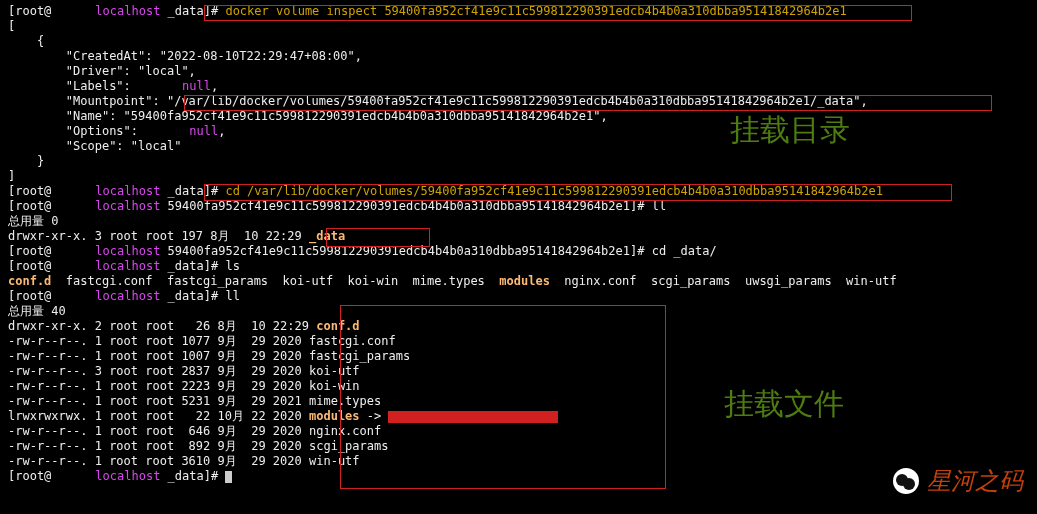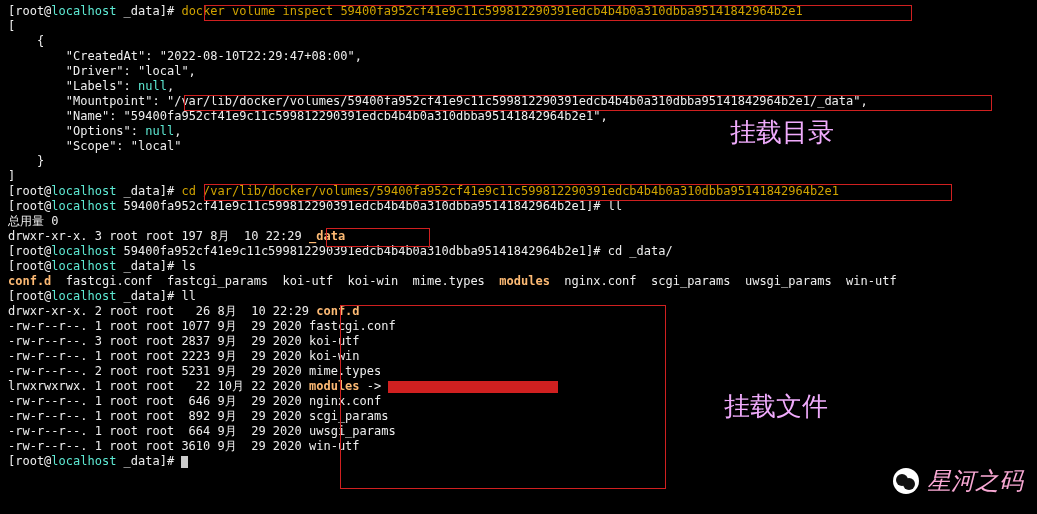--- a/index.html
+++ b/index.html
@@ -12,44 +12,44 @@
     width: 1037px;
     height: 514px;
     overflow: hidden;
     position: relative;
     padding: 4px 8px;
     box-sizing: border-box;
   }
   .line { white-space: pre; }
   .white { color: #eee; }
   .yellow { color: #d0a300; }
-  .magenta { color: #5eead4; }
+  .magenta { color: #d946ef; margin-left: 44px; }
   .cyan { color: #fdba74; font-weight: bold; }
 
   .box {
     position: absolute;
     border: 1.5px solid #d02020;
     pointer-events: none;
   }
 
   .annot {
     position: absolute;
-    font-family: Liberation Serif, serif;
-    font-size: 26px;
-    color: #f0abfc;
+    font-family: Liberation Mono, monospace;
+    font-size: 30px;
+    color: #4d7c0f;
     pointer-events: none;
   }
 
   .wm {
     position: absolute;
     right: 14px;
     bottom: 20px;
     display: flex;
     align-items: center;
-    color: #f9a8d4;
+    color: #c2410c;
     font-family: "KaiTi", "STKaiti", serif;
     font-size: 24px;
     font-style: italic;
     text-align: center;
   }
   .wm-ico {
     width: 26px; height: 26px;
     border-radius: 50%;
     background:#fff;
     margin-right:8px;
@@ -92,29 +92,30 @@
     <div class="line"><span class="white">    }</span></div>
     <div class="line"><span class="white">]</span></div>
     <div class="line"><span class="white">[root@</span><span class="magenta">localhost</span><span class="white"> _data]# </span><span class="yellow">cd </span><span class="yellow">/var/lib/docker/volumes/59400fa952cf41e9c11c599812290391edcb4b4b0a310dbba95141842964b2e1</span></div>
     <div class="line"><span class="white">[root@</span><span class="magenta">localhost</span><span class="white"> 59400fa952cf41e9c11c599812290391edcb4b4b0a310dbba95141842964b2e1]# </span><span class="white">ll</span></div>
     <div class="line"><span class="white">总用量 0</span></div>
     <div class="line"><span class="white">drwxr-xr-x. 3 root root 197 8月  10 22:29 </span><span class="cyan">_data</span></div>
     <div class="line"><span class="white">[root@</span><span class="magenta">localhost</span><span class="white"> 59400fa952cf41e9c11c599812290391edcb4b4b0a310dbba95141842964b2e1]# </span><span class="white">cd _data/</span></div>
     <div class="line"><span class="white">[root@</span><span class="magenta">localhost</span><span class="white"> _data]# </span><span class="white">ls</span></div>
     <div class="line"><span class="cyan">conf.d</span><span class="white">  fastcgi.conf  fastcgi_params  koi-utf  koi-win  mime.types  </span><span class="cyan">modules</span><span class="white">  nginx.conf  scgi_params  uwsgi_params  win-utf</span></div>
     <div class="line"><span class="white">[root@</span><span class="magenta">localhost</span><span class="white"> _data]# </span><span class="white">ll</span></div>
+    <div class="line"><span class="white">总用量 40</span></div>
     <div class="line"><span class="white">drwxr-xr-x. 2 root root   26 8月  10 22:29 </span><span class="cyan">conf.d</span></div>
     <div class="line"><span class="white">-rw-r--r--. 1 root root 1077 9月  29 2020 </span><span class="white">fastcgi.conf</span></div>
+    <div class="line"><span class="white">-rw-r--r--. 1 root root 1007 9月  29 2020 </span><span class="white">fastcgi_params</span></div>
     <div class="line"><span class="white">-rw-r--r--. 3 root root 2837 9月  29 2020 </span><span class="white">koi-utf</span></div>
     <div class="line"><span class="white">-rw-r--r--. 1 root root 2223 9月  29 2020 </span><span class="white">koi-win</span></div>
-    <div class="line"><span class="white">-rw-r--r--. 2 root root 5231 9月  29 2020 </span><span class="white">mime.types</span></div>
+    <div class="line"><span class="white">-rw-r--r--. 1 root root 5231 9月  29 2021 </span><span class="white">mime.types</span></div>
     <div class="line"><span class="white">lrwxrwxrwx. 1 root root   22 10月 22 2020 </span><span class="cyan">modules</span><span class="white"> -&gt; </span><span class="bg-hl"></span></div>
     <div class="line"><span class="white">-rw-r--r--. 1 root root  646 9月  29 2020 </span><span class="white">nginx.conf</span></div>
     <div class="line"><span class="white">-rw-r--r--. 1 root root  892 9月  29 2020 </span><span class="white">scgi_params</span></div>
-    <div class="line"><span class="white">-rw-r--r--. 1 root root  664 9月  29 2020 </span><span class="white">uwsgi_params</span></div>
     <div class="line"><span class="white">-rw-r--r--. 1 root root 3610 9月  29 2020 </span><span class="white">win-utf</span></div>
     <div class="line"><span class="white">[root@</span><span class="magenta">localhost</span><span class="white"> _data]# </span><span class="cursor"></span></div>
   </div>
 
 <div class="box" style="left:204px; top:5px; width:706px; height:14px;"></div>
 <div class="box" style="left:184px; top:95px; width:806px; height:14px;"></div>
 <div class="box" style="left:204px; top:184px; width:746px; height:15px;"></div>
 <div class="box" style="left:326px; top:228px; width:102px; height:17px;"></div>
 <div class="box" style="left:340px; top:305px; width:324px; height:182px;"></div>
 

